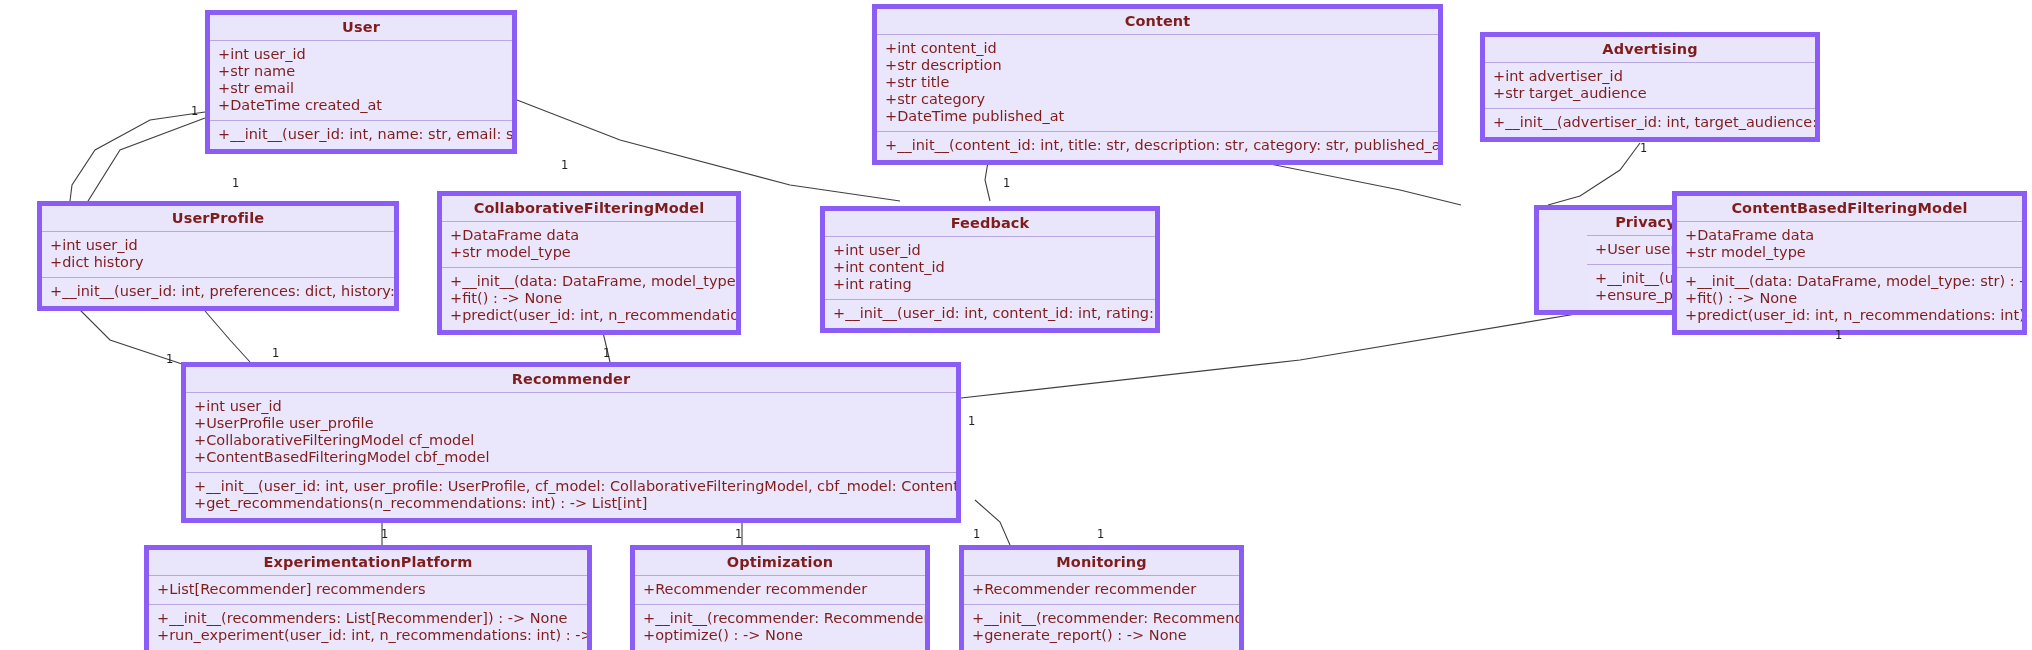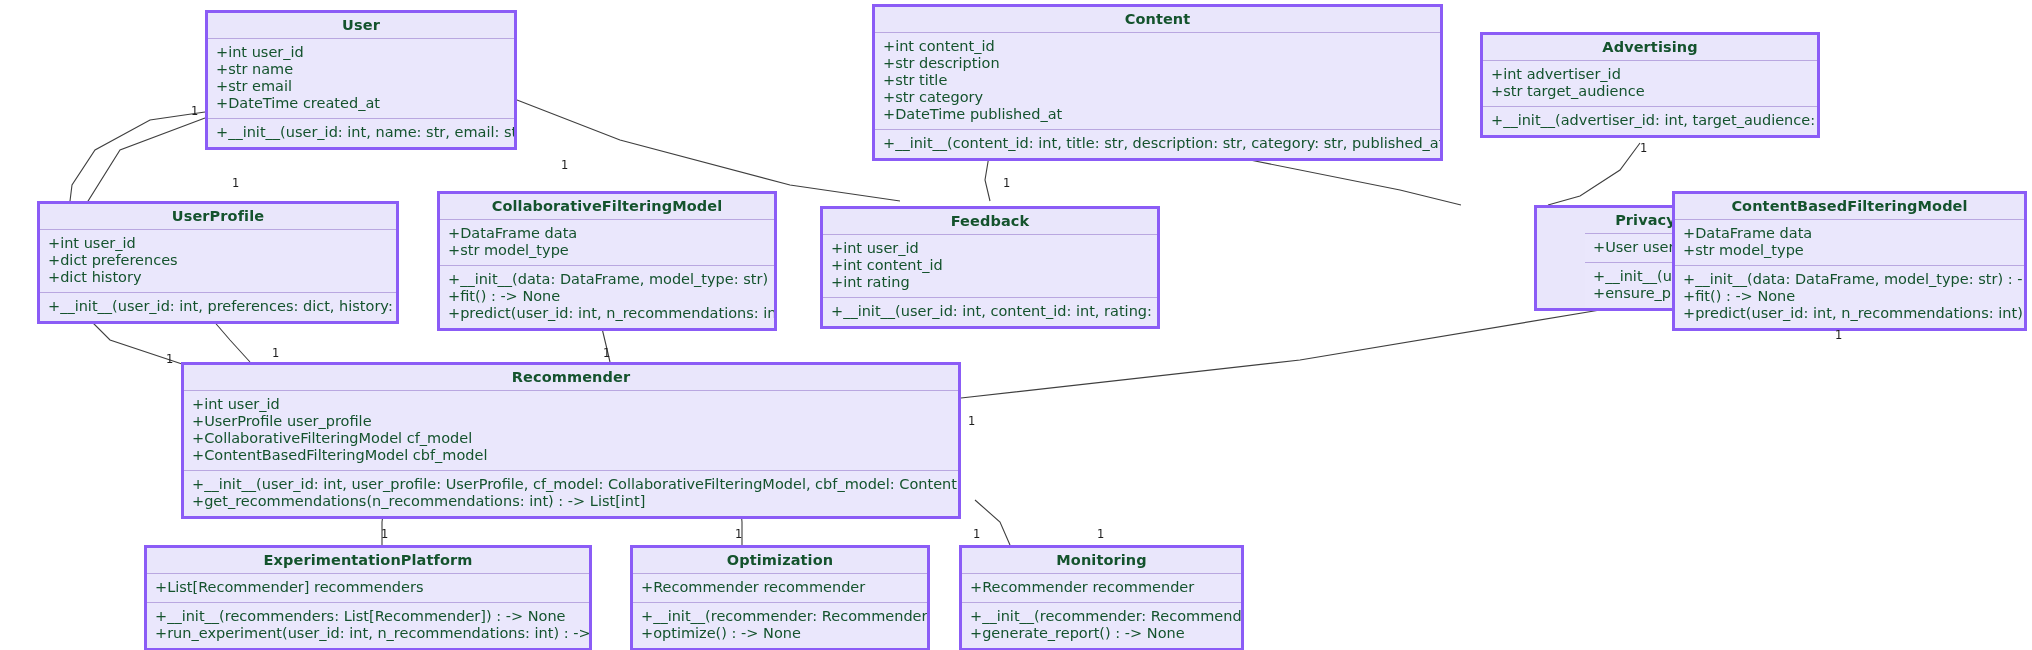--- a/index.html
+++ b/index.html
@@ -23,24 +23,24 @@
     position: absolute;
     left: 0;
     top: 0;
     width: 2032px;
     height: 650px;
     pointer-events: none;
   }
   .uml-class {
     position: absolute;
     box-sizing: border-box;
-    border: 3px solid #8b5cf6;
+    border: 5px solid #8b5cf6;
     background: #e9e6fb;
     font-size: 14.5px;
-    color: #14532d;
+    color: #7f1d1d;
     overflow: hidden;
   }
   .uml-title {
     text-align: center;
     font-weight: bold;
     padding: 4px 8px 5px 8px;
     border-bottom: 1px solid #b9a7e0;
     background: #e9e6fb;
     font-size: 14.5px;
     letter-spacing: 0.1px;
@@ -116,28 +116,27 @@
         <div class="uml-row">+str target_audience</div>
       </div>
       <div class="uml-section">
         <div class="uml-row">+__init__(advertiser_id: int, target_audience: str) : -&gt; None</div>
       </div>
     </div>
     <div class="uml-class" style="left: 37px; top: 201px; width: 362px;">
       <div class="uml-title">UserProfile</div>
       <div class="uml-section">
         <div class="uml-row">+int user_id</div>
-        <div class="uml-row">+dict preferences</div>
         <div class="uml-row">+dict history</div>
       </div>
       <div class="uml-section">
         <div class="uml-row">+__init__(user_id: int, preferences: dict, history: dict) : -&gt; None</div>
       </div>
     </div>
-    <div class="uml-class" style="left: 437px; top: 191px; width: 340px;">
+    <div class="uml-class" style="left: 437px; top: 191px; width: 304px;">
       <div class="uml-title">CollaborativeFilteringModel</div>
       <div class="uml-section">
         <div class="uml-row">+DataFrame data</div>
         <div class="uml-row">+str model_type</div>
       </div>
       <div class="uml-section">
         <div class="uml-row">+__init__(data: DataFrame, model_type: str) : -&gt; None</div>
         <div class="uml-row">+fit() : -&gt; None</div>
         <div class="uml-row">+predict(user_id: int, n_recommendations: int) : -&gt; List[int]</div>
       </div>

